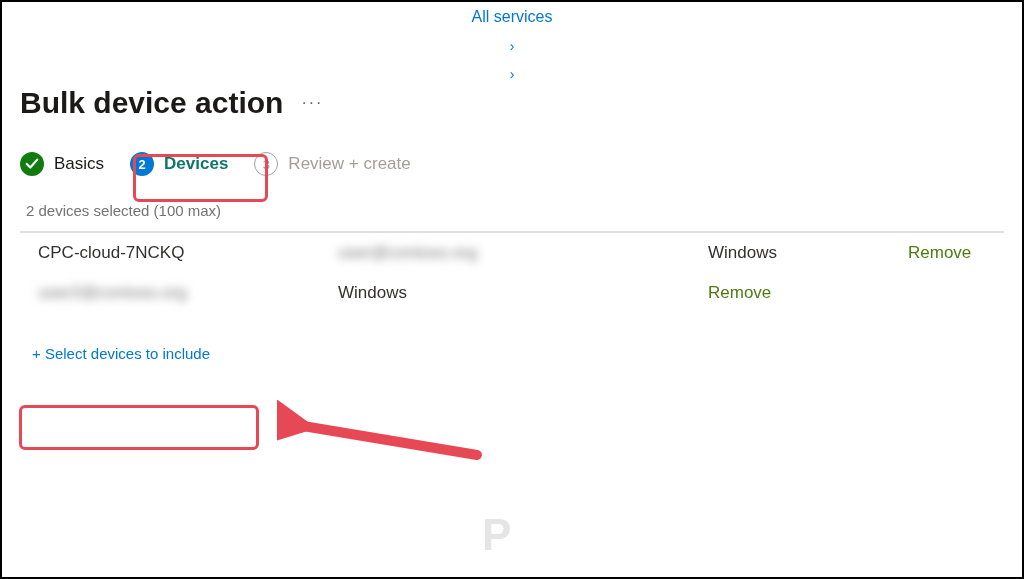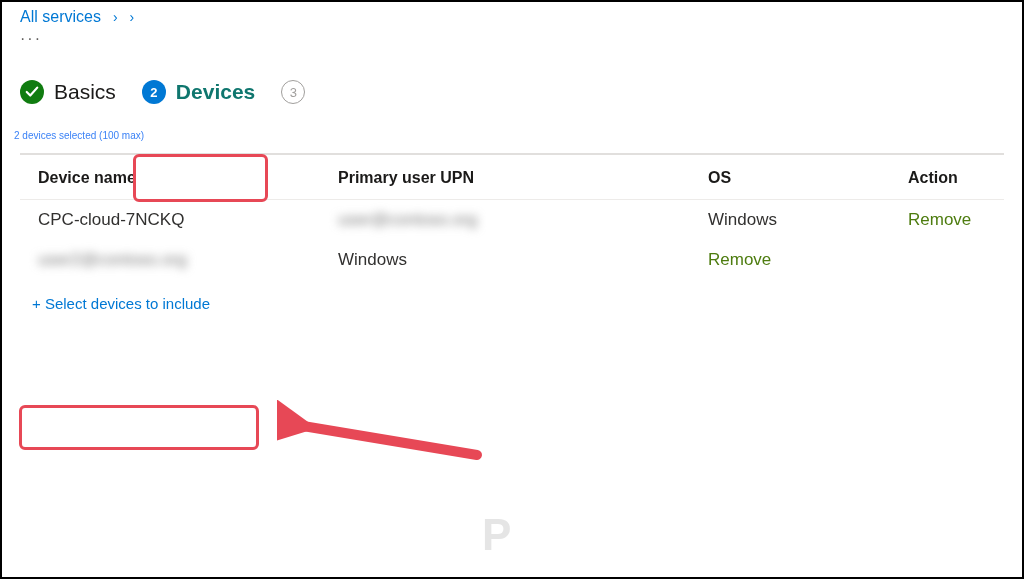--- a/index.html
+++ b/index.html
@@ -1,49 +1,49 @@
 <!DOCTYPE html>
 <html><head>
   <meta charset="utf-8">
   <style>
     * { box-sizing: border-box; margin: 0; padding: 0; }
     body { font-family: "Segoe UI", Arial, sans-serif; background: #fff; color: #323130; width: 1024px; height: 579px; border: 2px solid #000; position: relative; overflow: hidden; }
 
-    .breadcrumb { display: flex; align-items: center; gap: 12px; padding: 6px 18px 2px 18px; font-size: 16px; }
+    .breadcrumb { display: flex; align-items: center; gap: 12px; padding: 6px 18px 2px 18px; font-size: 16px; flex-direction: column; }
     .breadcrumb a { color: #0078d4; text-decoration: none; }
     .breadcrumb .chevron { color: #0078d4; font-size: 14px; }
 
     .page-title-row { display: flex; align-items: center; gap: 18px; padding: 2px 18px 24px 18px; }
     .page-title { font-size: 30px; font-weight: 600; color: #1b1a19; }
     .more-icon { color: #605e5c; letter-spacing: 2px; font-size: 16px; cursor: pointer; }
 
     .wizard { display: flex; align-items: center; gap: 26px; padding: 8px 18px 16px 18px; }
     .step { display: flex; align-items: center; gap: 10px; }
     .step-circle { width: 24px; height: 24px; border-radius: 50%; display: flex; align-items: center; justify-content: center; font-size: 13px; font-weight: 600; }
     .step-circle.done { background: #107c10; color: #fff; }
     .step-circle.active { background: #0078d4; color: #fff; }
     .step-circle.pending { background: #fff; color: #a19f9d; border: 1px solid #a19f9d; font-weight: 400; }
-    .step-label { font-size: 21px; }
+    .step-label { font-size: 17px; }
     .step-label.done { color: #1b1a19; }
     .step-label.active { color: #0f766e; font-weight: 600; }
     .step-label.pending { color: #a19f9d; }
 
     .highlight-box-tab { position: absolute; left: 131px; top: 152px; width: 135px; height: 48px; border: 3px solid #e74856; border-radius: 6px; pointer-events: none; }
 
-    .subtext { padding: 10px 22px 8px 12px; font-size: 10px; color: #3b82f6; }
+    .subtext { padding: 10px 22px 8px 24px; font-size: 15px; color: #737373; }
 
     .table-frame { margin: 4px 18px 0 18px; border-top: 2px solid #e1dfdd; }
     .thead, .trow { display: grid; grid-template-columns: 300px 370px 200px 1fr; align-items: center; }
     .thead { padding: 14px 18px 12px 18px; font-weight: 600; font-size: 16px; color: #1b1a19; border-bottom: 1px solid #edebe9; }
     .trow { padding: 10px 18px; font-size: 17px; color: #323130; }
     .trow .os, .thead .os { }
     .action-link { color: #4d7c0f; cursor: pointer; }
     .blur { filter: blur(5px); color: #777; }
 
-    .add-link { display: inline-block; margin: 9px 2px 0 22px; color: #0078d4; font-size: 15px; cursor: pointer; padding: 6px 8px; }
+    .add-link { display: inline-block; margin: 26px 2px 0 22px; color: #0078d4; font-size: 15px; cursor: pointer; padding: 6px 8px; }
 
     .highlight-box-add { position: absolute; left: 17px; top: 403px; width: 240px; height: 45px; border: 3px solid #e74856; border-radius: 6px; pointer-events: none; }
 
     .arrow-svg { position: absolute; left: 275px; top: 398px; pointer-events: none; }
 
     .watermark { position: absolute; left: 480px; top: 508px; color: #e5e5e5; font-size: 44px; font-weight: 700; font-family: Arial, sans-serif; letter-spacing: -4px; }
 
     .checkmark svg { display: block; }
   </style>
 </head>
@@ -53,54 +53,50 @@
 
 
 <div class="breadcrumb">
   <a href="#">All services</a>
   <span class="chevron">›</span>
   <span class="chevron">›</span>
 </div>
 
 
 <div class="page-title-row">
+  <h1 class="page-title">Bulk device action</h1>
   <span class="more-icon">···</span>
 </div>
 
 
 <div class="wizard">
   <div class="step">
     <span class="step-circle done checkmark">
       <svg width="14" height="14" viewBox="0 0 16 16">
           <path d="M2 8 L6 12 L14 3" stroke="#fff" stroke-width="2.5" fill="none" stroke-linecap="round" stroke-linejoin="round"></path>
         </svg>
     </span>
     <span class="step-label done">Basics</span>
   </div>
   <div class="step">
     <span class="step-circle active">2</span>
     <span class="step-label active">Devices</span>
   </div>
   <div class="step">
     <span class="step-circle pending">3</span>
+    <span class="step-label pending">Review + create</span>
   </div>
 </div>
 
 <div class="highlight-box-tab"></div>
 
 <div class="subtext">2 devices selected (100 max)</div>
 
 
 <div class="table-frame">
-  <div class="thead">
-    <div>Device name</div>
-    <div>Primary user UPN</div>
-    <div class="os">OS</div>
-    <div>Action</div>
-  </div>
   <div class="trow">
     <div>CPC-cloud-7NCKQ</div>
     <div class="blur">user@contoso.org</div>
     <div class="os">Windows</div>
     <div class="action-link">Remove</div>
   </div>
   <div class="trow">
     <div class="blur">user2@contoso.org</div>
     <div class="os">Windows</div>
     <div class="action-link">Remove</div>

